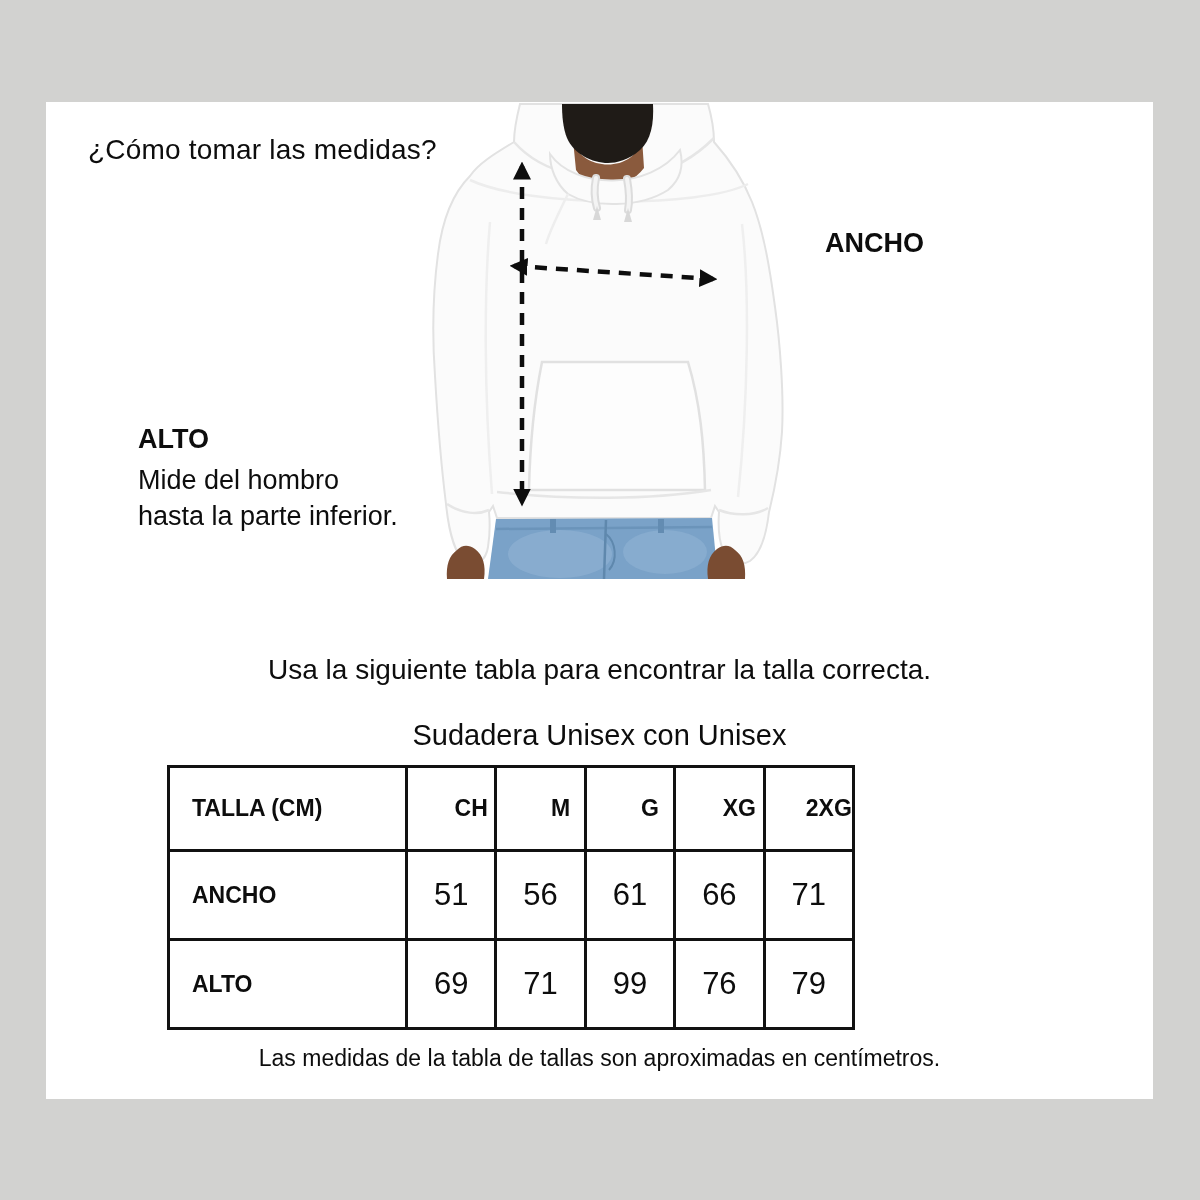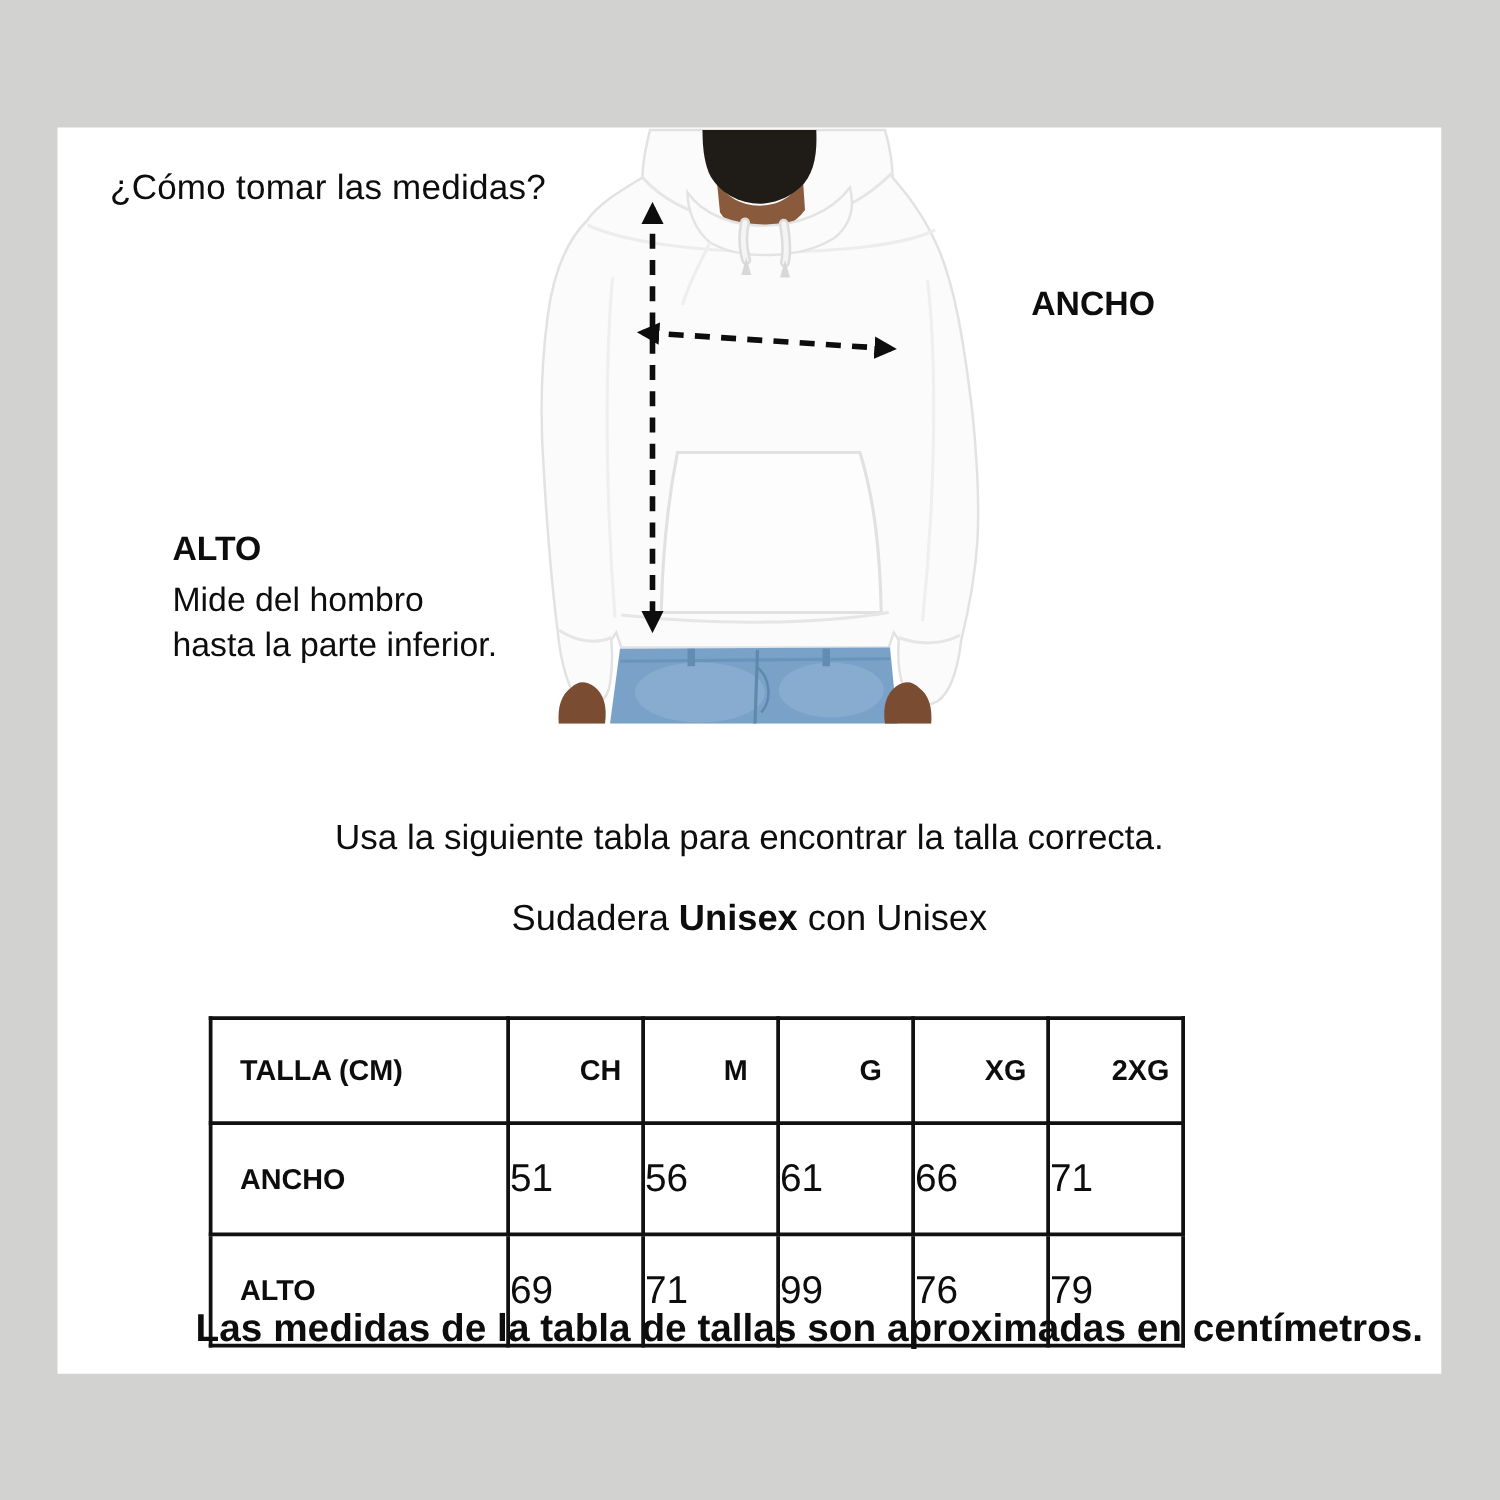--- a/index.html
+++ b/index.html
@@ -29,39 +29,38 @@
 
   .note-title { font-size:27px; font-weight:bold; margin:0 0 7px 0; }
   .note-body  { font-size:27px; line-height:36px; margin:0; white-space:pre-line; }
   .note-ancho { left:825px; top:228px; }
   .note-alto  { left:138px; top:424px; }
 
   .center-line { left:46px; width:1107px; text-align:center; }
   .find-title   { top:612px; font-size:28px; font-weight:bold; }
   .find-sub     { top:654px; font-size:28px; }
   .product-line { top:719px; font-size:29px; }
-  .product-line .b { font-weight:bold; }
+  .product-line .b { font-weight:normal; }
 
   .size-table {
     position:absolute; left:167px; top:765px;
-    border-collapse:collapse; table-layout:fixed; width:781px;
+    border-collapse:collapse; table-layout:fixed; width:688px;
     background:#fff;
-    margin-top:48px;
   }
   .size-table td, .size-table th { border:3px solid #111; padding:0; }
   .size-table th { font-size:23px; font-weight:bold;padding-left:40px; }
   .size-table .c0 { width:213px; text-align:left; padding-left:22px; }
   .size-table .hrow th { height:81px; }
   .size-table .drow td { height:86px; }
   .size-table .lbl { font-size:23px; font-weight:bold; text-align:left; padding-left:22px; }
-  .size-table .val { font-size:31px; text-align:left; }
+  .size-table .val { font-size:31px; text-align:center; }
 
   .footer-note {
     top:1045px; left:46px; width:1107px; text-align:center;
-    font-size:31px; font-weight:bold;padding-left:48px;
+    font-size:23px; font-weight:normal;
   }
 
   .figure-wrap { position:absolute; left:430px; top:102px; width:390px; height:477px; }
   .figure-wrap svg { display:block; }
 </style>
 </head>
 <body>
 
 <div class="stage">
   <div class="panel"></div>

